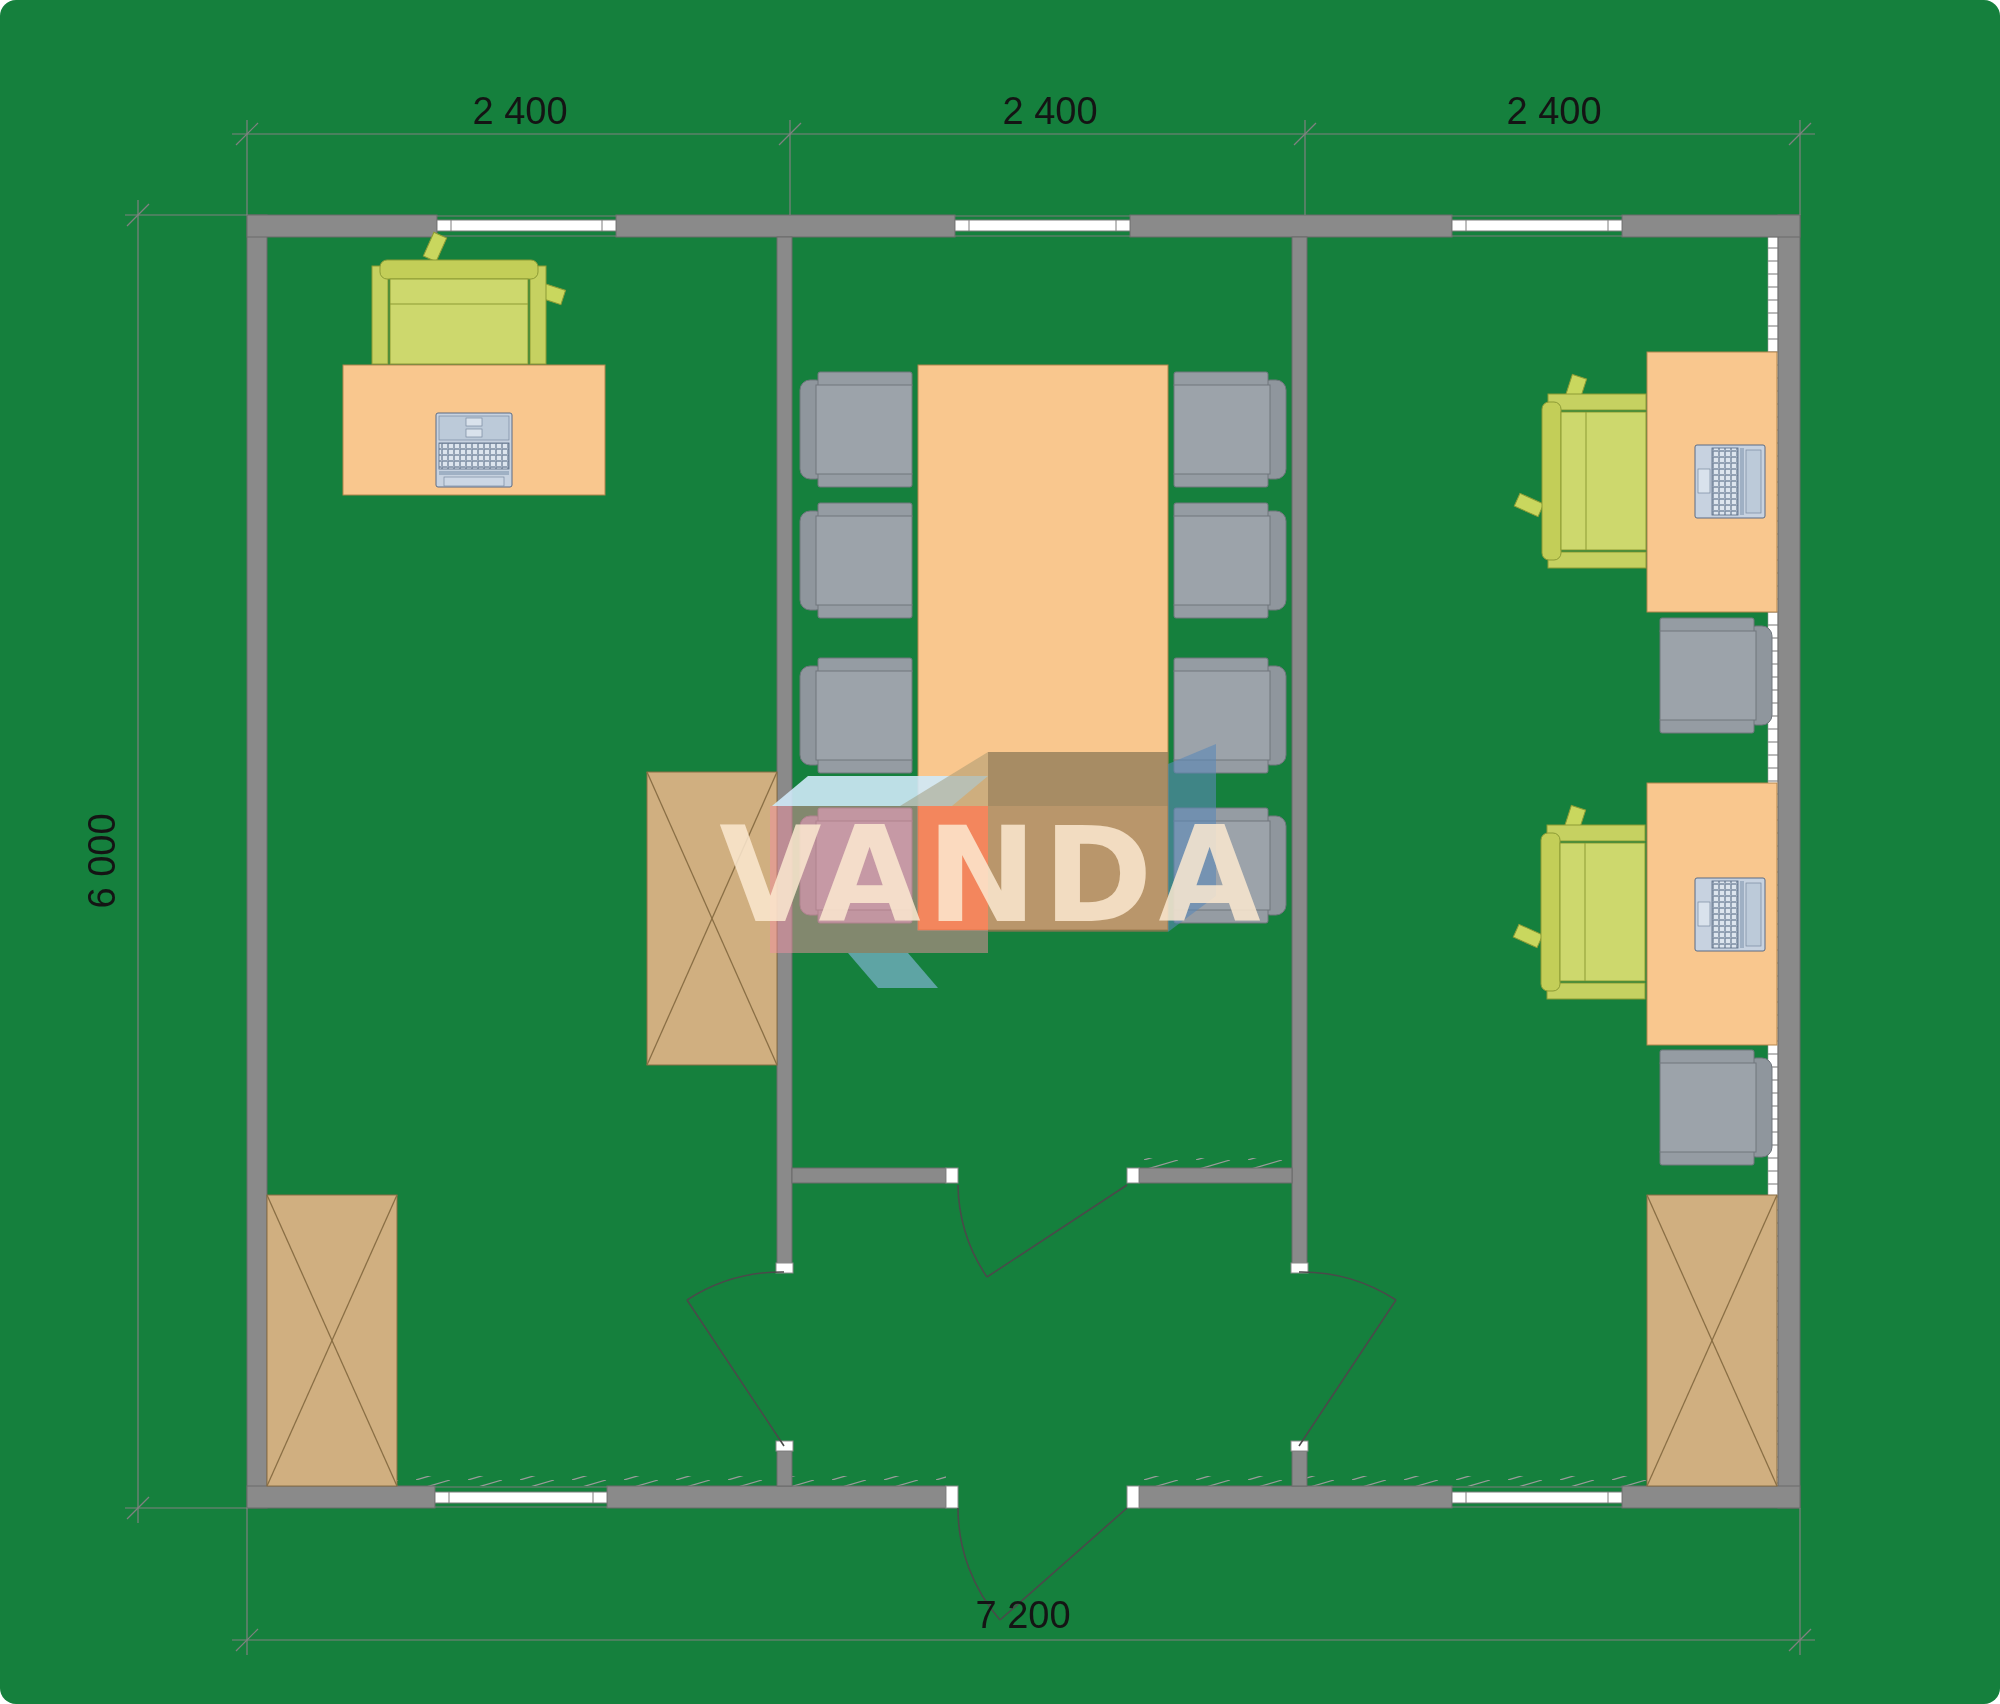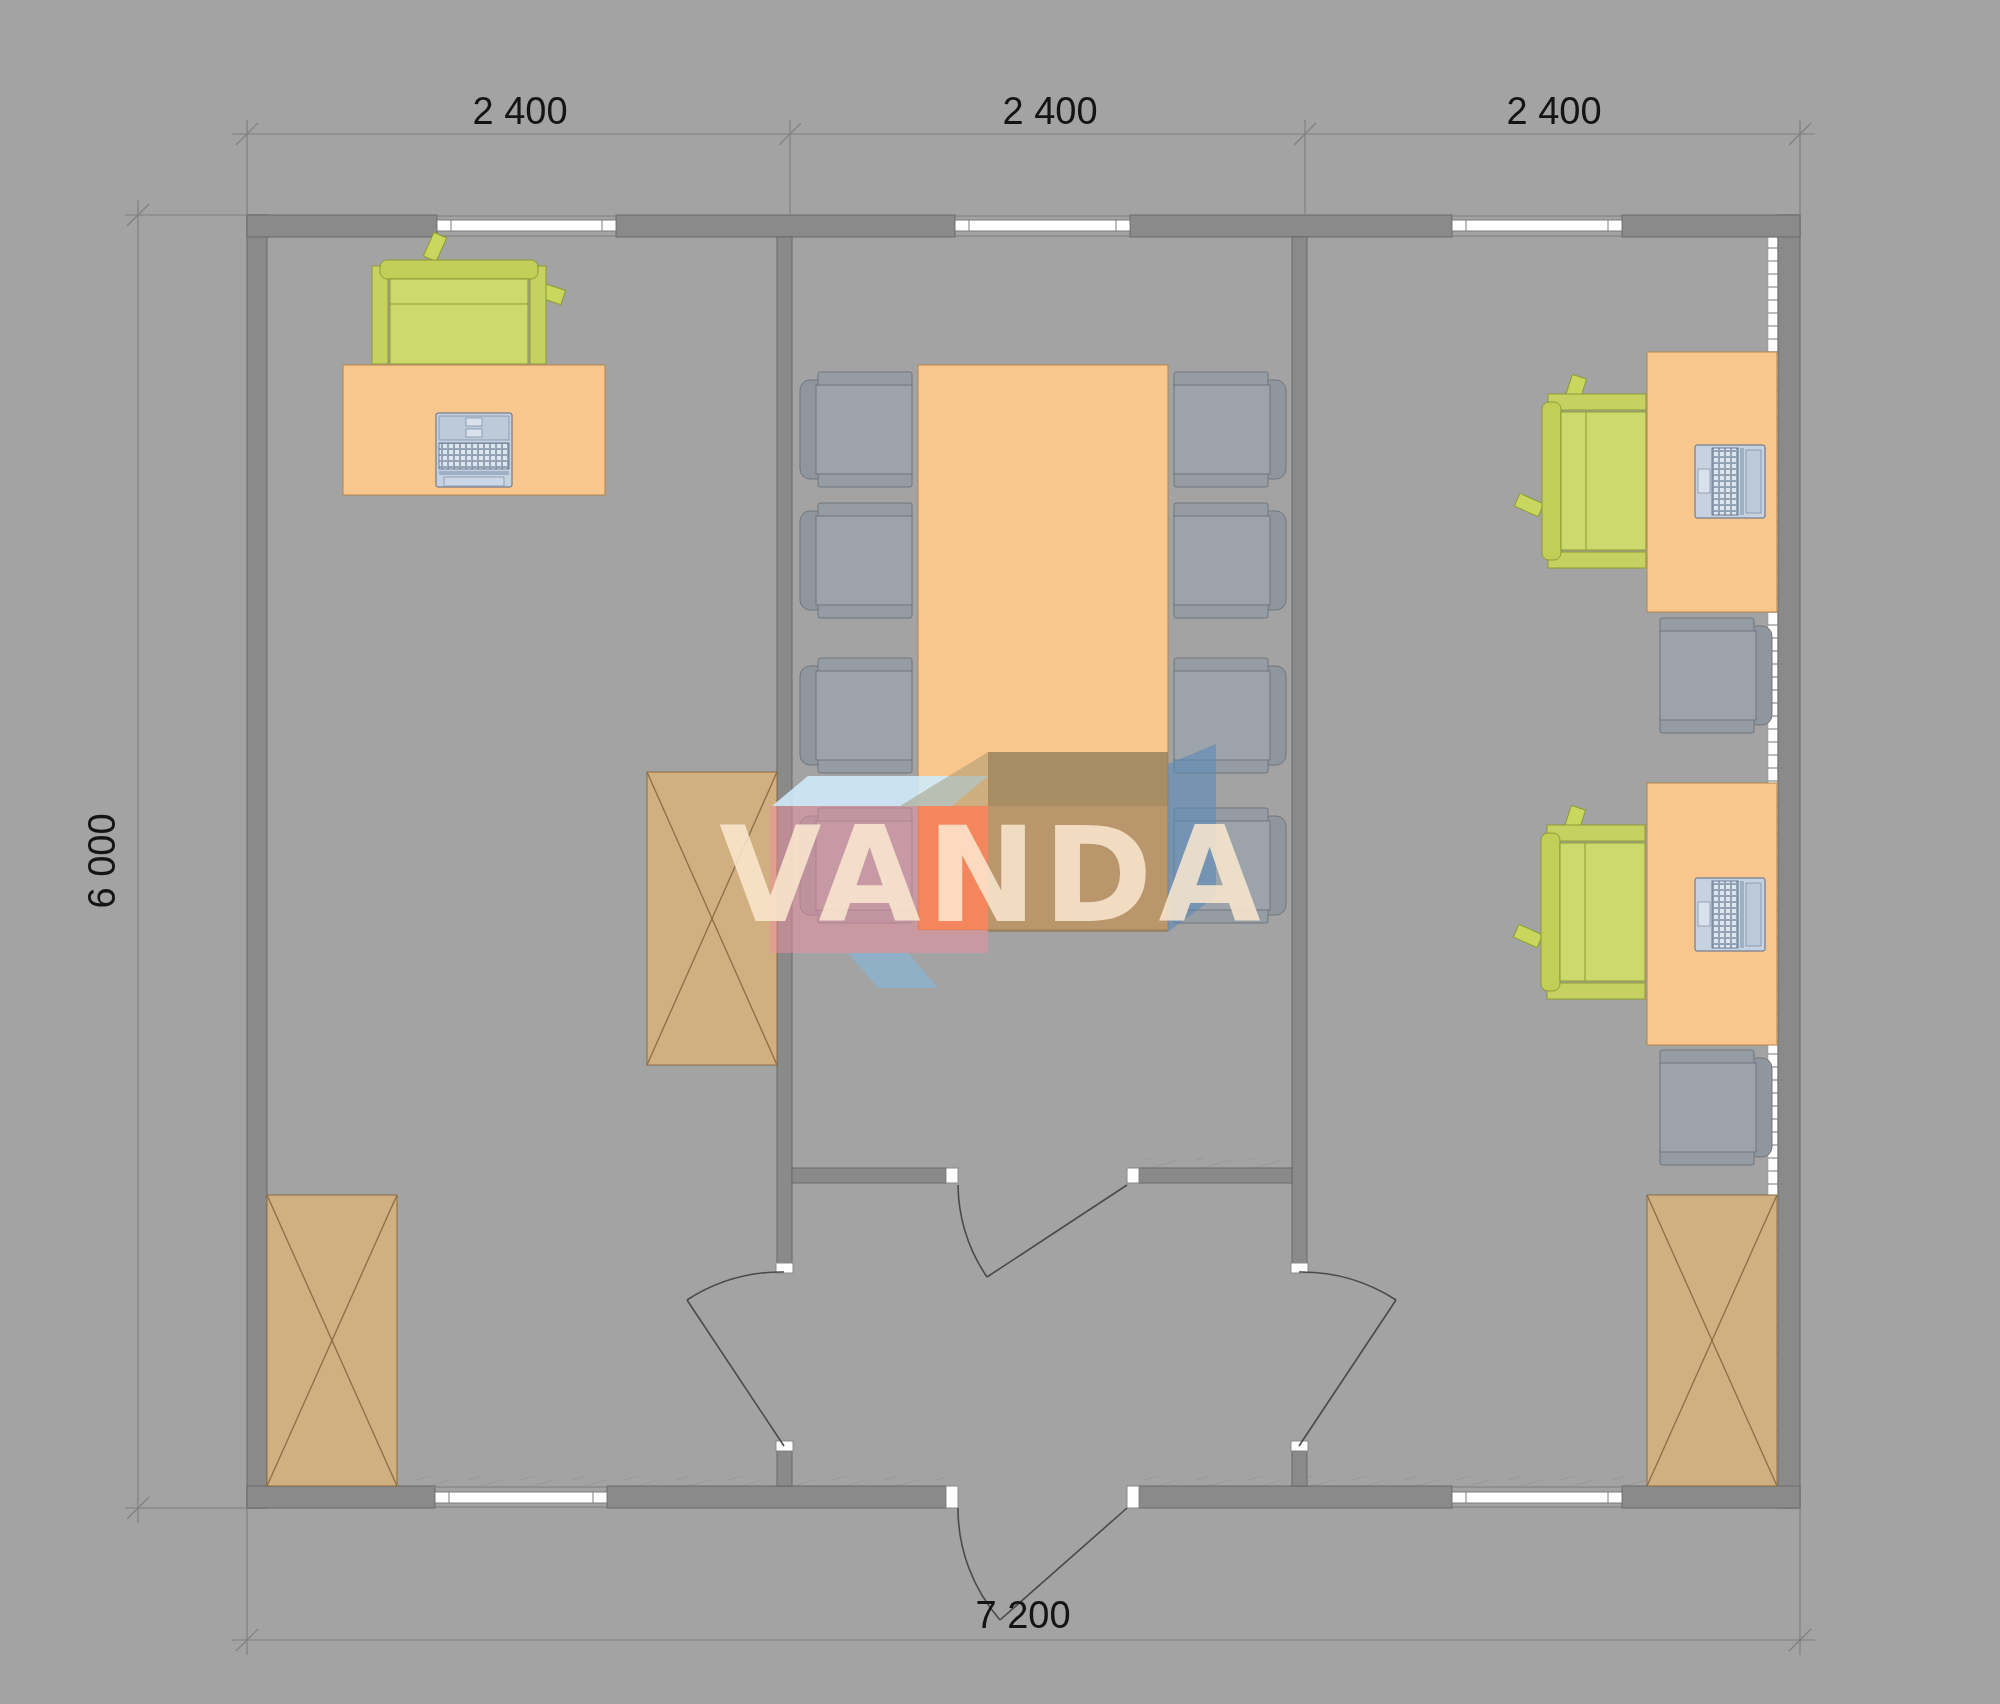--- a/index.html
+++ b/index.html
@@ -1,17 +1,17 @@
 <!DOCTYPE html>
 <html><head>
 <meta charset="utf-8">
 <style>
   html,body{margin:0;padding:0;background:#ffffff;}
-  #stage{position:relative;width:2000px;height:1704px;background:#a3a3a3;overflow:hidden;
-         font-family:"Liberation Sans", sans-serif;}
+  #stage{position:relative;width:2000px;height:1704px;background:#15803d;overflow:hidden;
+         font-family:"Liberation Sans", sans-serif;border-radius:16px;}
   svg{display:block;}
   text.dim{font-family:"Liberation Sans", sans-serif;font-size:38px;fill:#141414;}
   text.wm{font-family:"DejaVu Sans", sans-serif;font-weight:bold;font-size:132px;
           letter-spacing:6px;fill:#fce9d0;fill-opacity:.85;}
 </style>
 </head>
 <body>
 
 <div id="stage">
 <svg width="2000" height="1704" viewBox="0 0 2000 1704">

